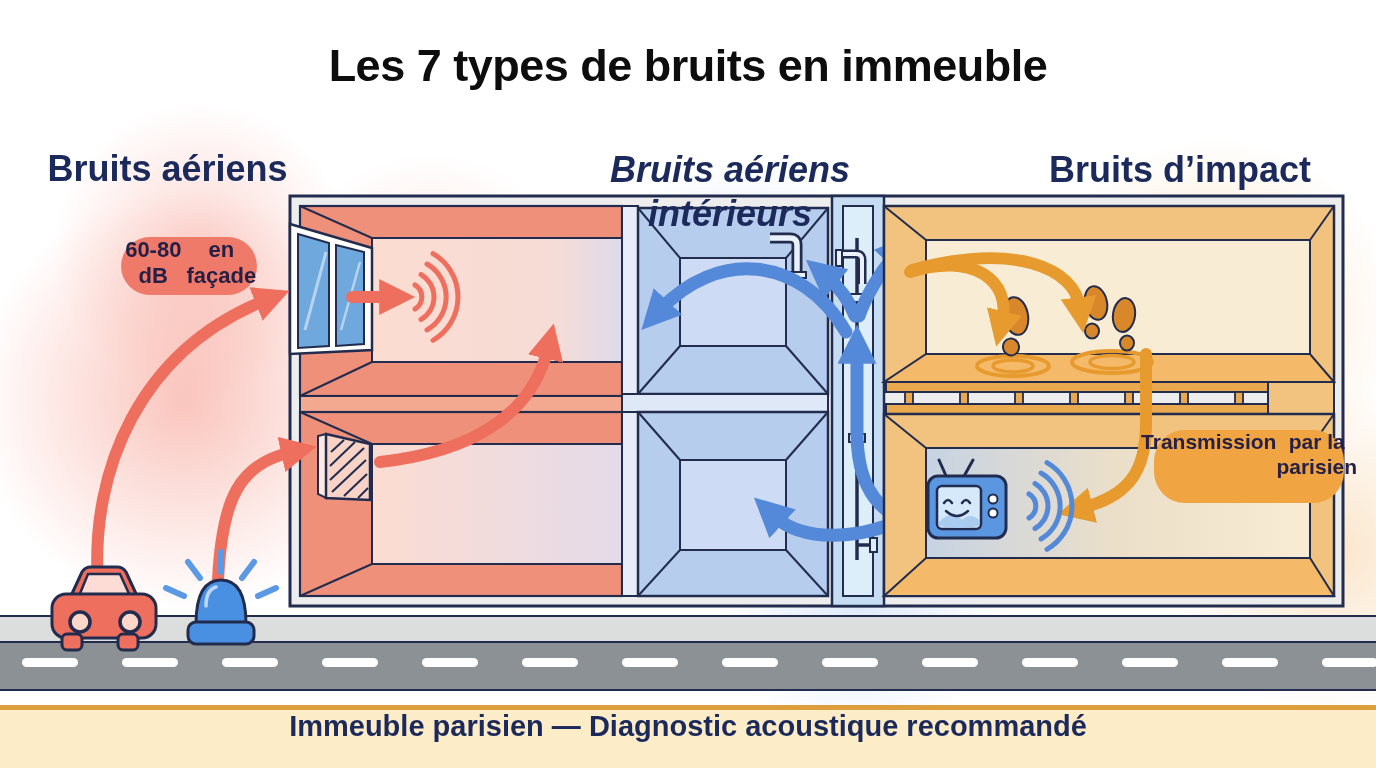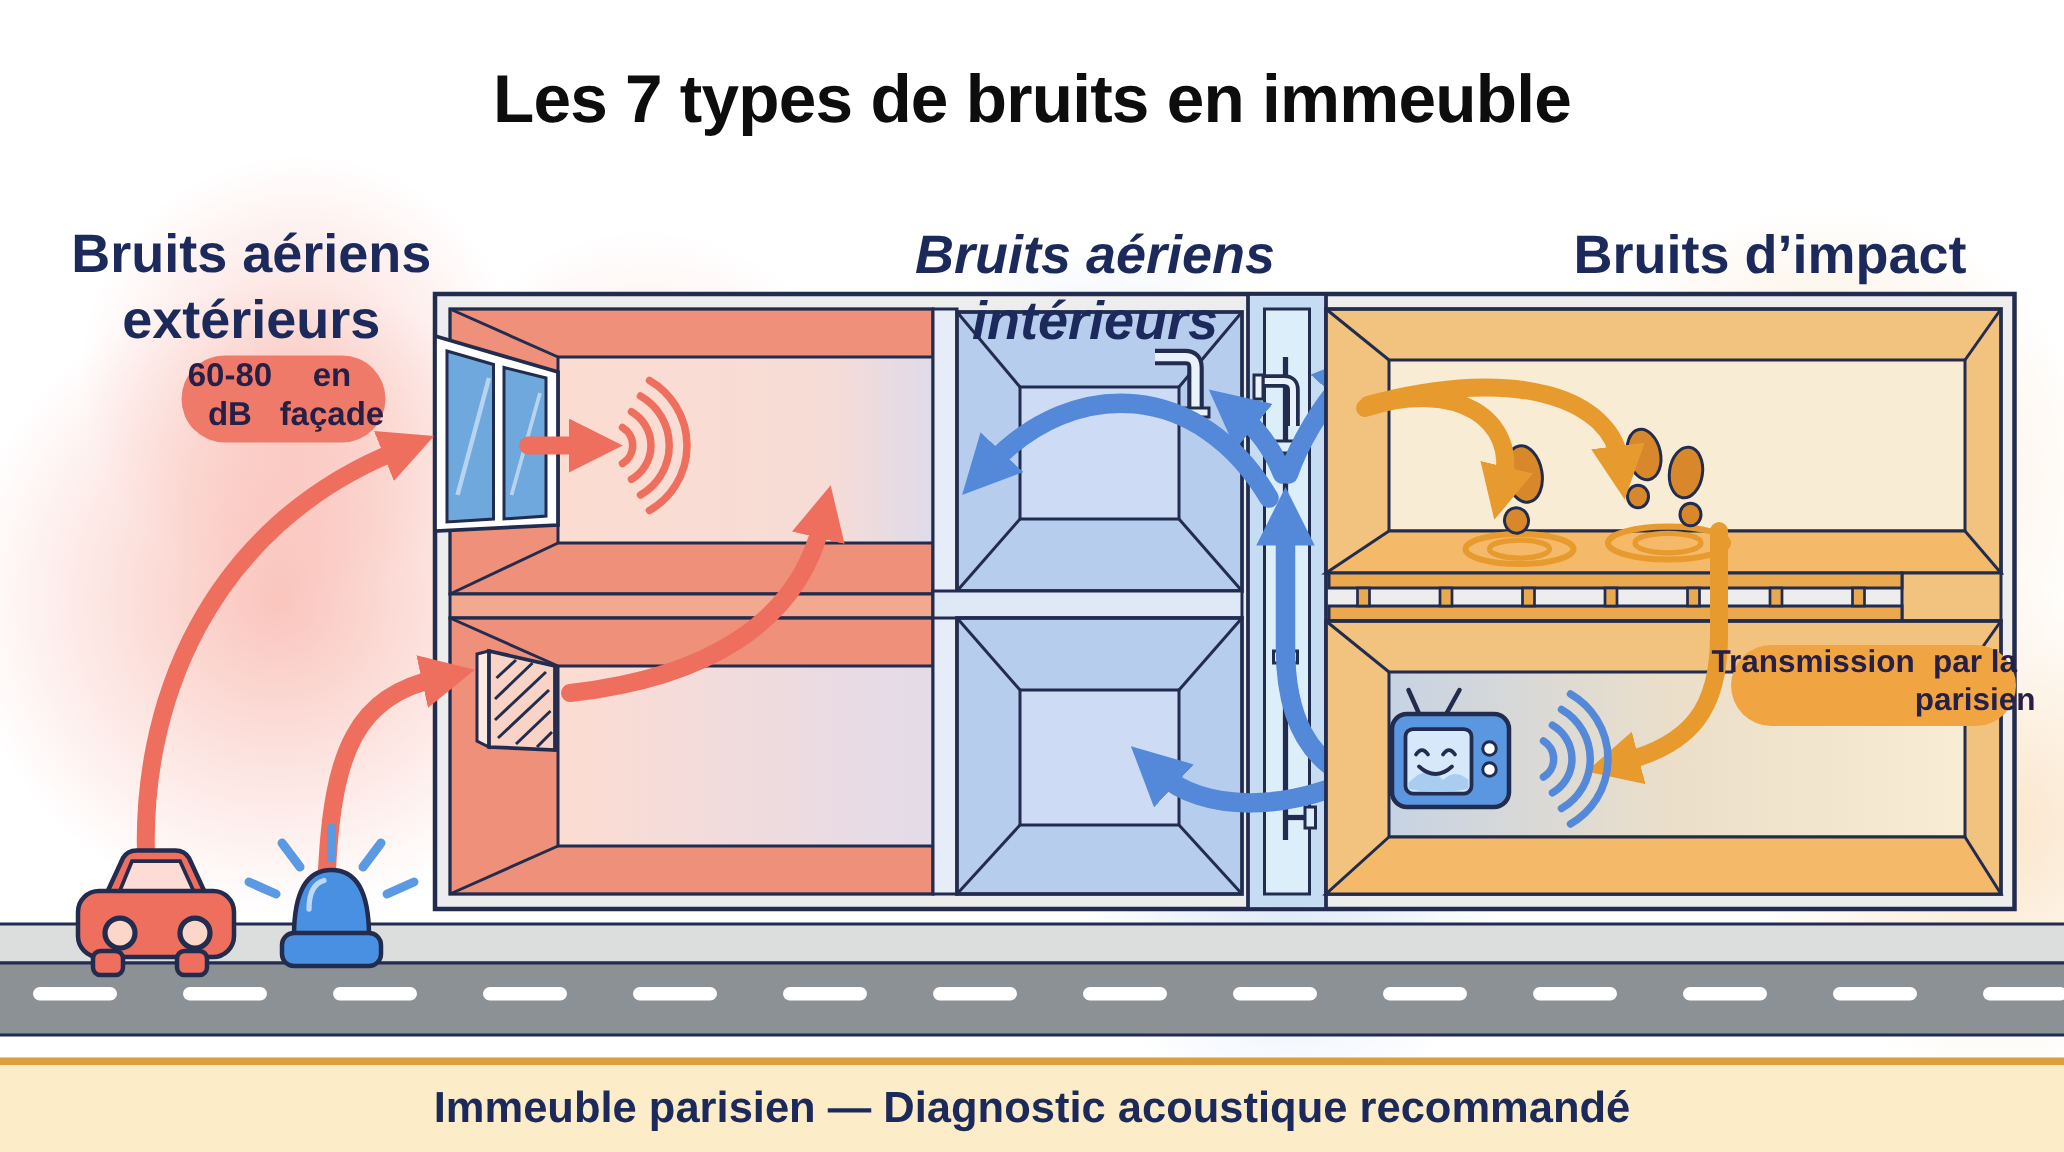--- a/index.html
+++ b/index.html
@@ -29,25 +29,25 @@
     color:var(--text-navy);line-height:1.22;}
   .label-ext{left:35px;top:147px;width:265px;}
   .label-int{left:535px;top:148px;width:390px;font-style:italic;}
   .label-imp{left:1035px;top:148px;width:290px;}
   .badge{position:absolute;display:flex;flex-direction:row;justify-content:center;
     text-align:center;font-weight:700;line-height:1.18;color:#262046;}
   .badge-red{left:121px;top:237px;width:136px;height:58px;border-radius:29px;
     background:var(--red-badge);font-size:22px;}
   .badge-blue{left:570px;top:426px;width:213px;height:63px;border-radius:32px;
     background:var(--blue-badge);font-size:23px;color:#1c2450;}
-  .badge-orange{left:1154px;top:430px;width:190px;height:54px;border-radius:31px;
+  .badge-orange{left:1154px;top:430px;width:190px;height:73px;border-radius:31px;
     background:var(--orange-badge);font-size:21px;}
   .footer{position:absolute;left:0;right:0;bottom:0;height:58px;
     background:var(--footer-bg);border-top:5px solid var(--footer-border);
-    display:flex;align-items:center;justify-content:center;}
+    display:flex;align-items:flex-start;justify-content:center;}
   .footer span{font-size:29px;font-weight:700;color:var(--text-navy);}
   
   .oln{stroke:var(--navy-outline);}
   .arrow-red{stroke:var(--red);fill:none;stroke-width:12;stroke-linecap:round;}
   .arrow-blue{stroke:var(--blue);fill:none;stroke-width:13;stroke-linecap:round;}
   .arrow-orange{stroke:var(--orange);fill:none;stroke-width:12;stroke-linecap:round;}
   .arcs-red{stroke:var(--red);fill:none;stroke-width:5;stroke-linecap:round;}
   .arcs-blue{stroke:var(--blue);fill:none;stroke-width:5;stroke-linecap:round;}
   .ripple{stroke:var(--orange);fill:none;}
   .mk-red{fill:var(--red);} .mk-blue{fill:var(--blue);} .mk-orange{fill:var(--orange);}
@@ -293,21 +293,20 @@
       <path d="M 196,624 Q 196,580 221,580 Q 246,580 246,624 Z" fill="#4a90e2" class="oln" stroke-width="3"></path>
       <path d="M 206,606 Q 206,590 216,587" fill="none" stroke="#bcd8f6" stroke-width="3.5" stroke-linecap="round"></path>
       <rect x="188" y="622" width="66" height="22" rx="8" fill="#4a90e2" class="oln" stroke-width="3"></rect>
     </g>
   </svg>
 
   <h1 class="title">Les 7 types de bruits en immeuble</h1>
 
   <div class="label label-ext">
     <div>Bruits aériens</div>
-    <div>extérieurs</div>
   </div>
   <div class="label label-int">Bruits aériens intérieurs</div>
   <div class="label label-imp">Bruits d’impact</div>
 
   <div class="badge badge-red">
     <div>60-80 dB</div>
     <div>en façade</div>
   </div>
   <div class="badge badge-orange">
     <div>Transmission</div>

